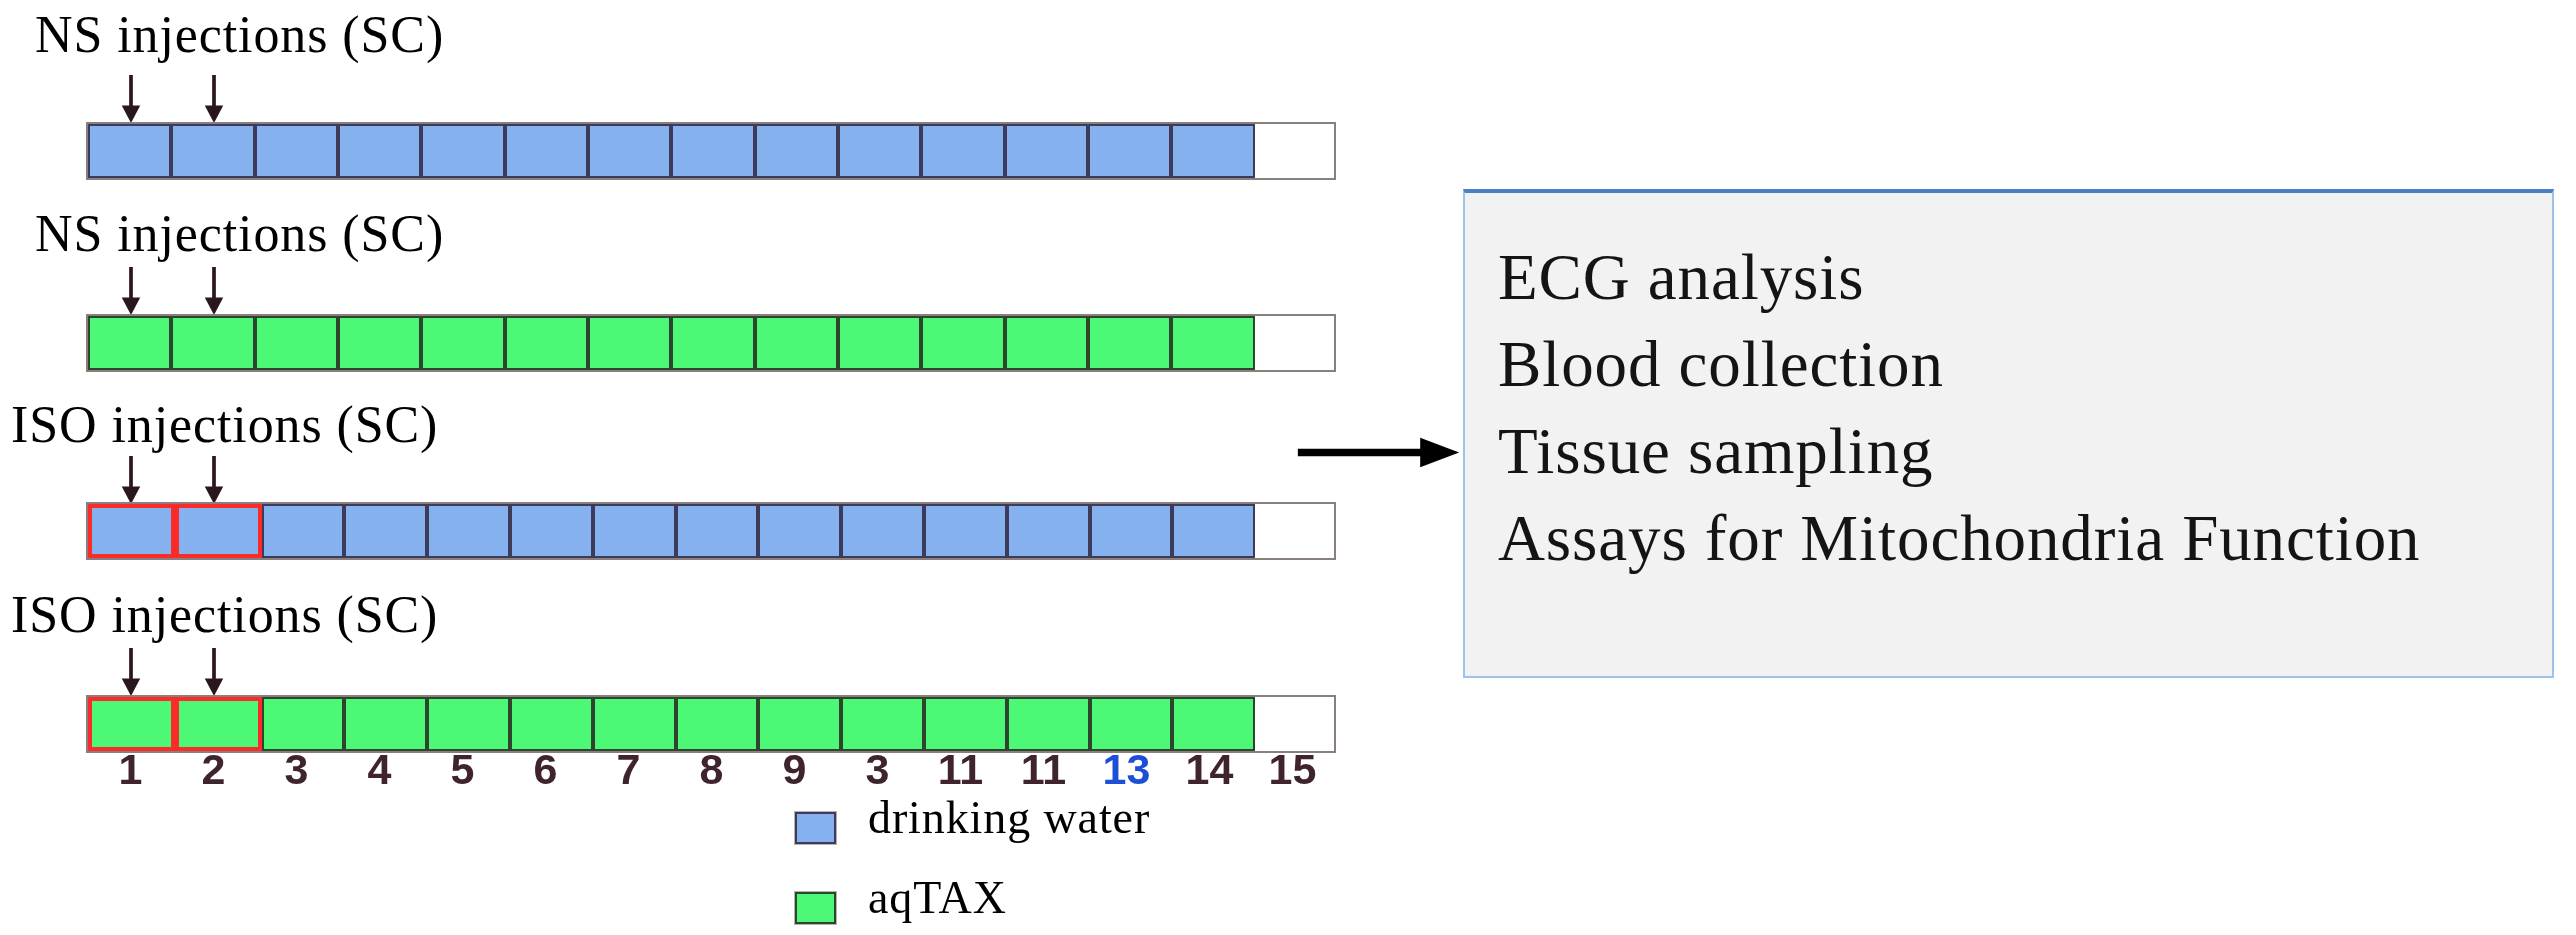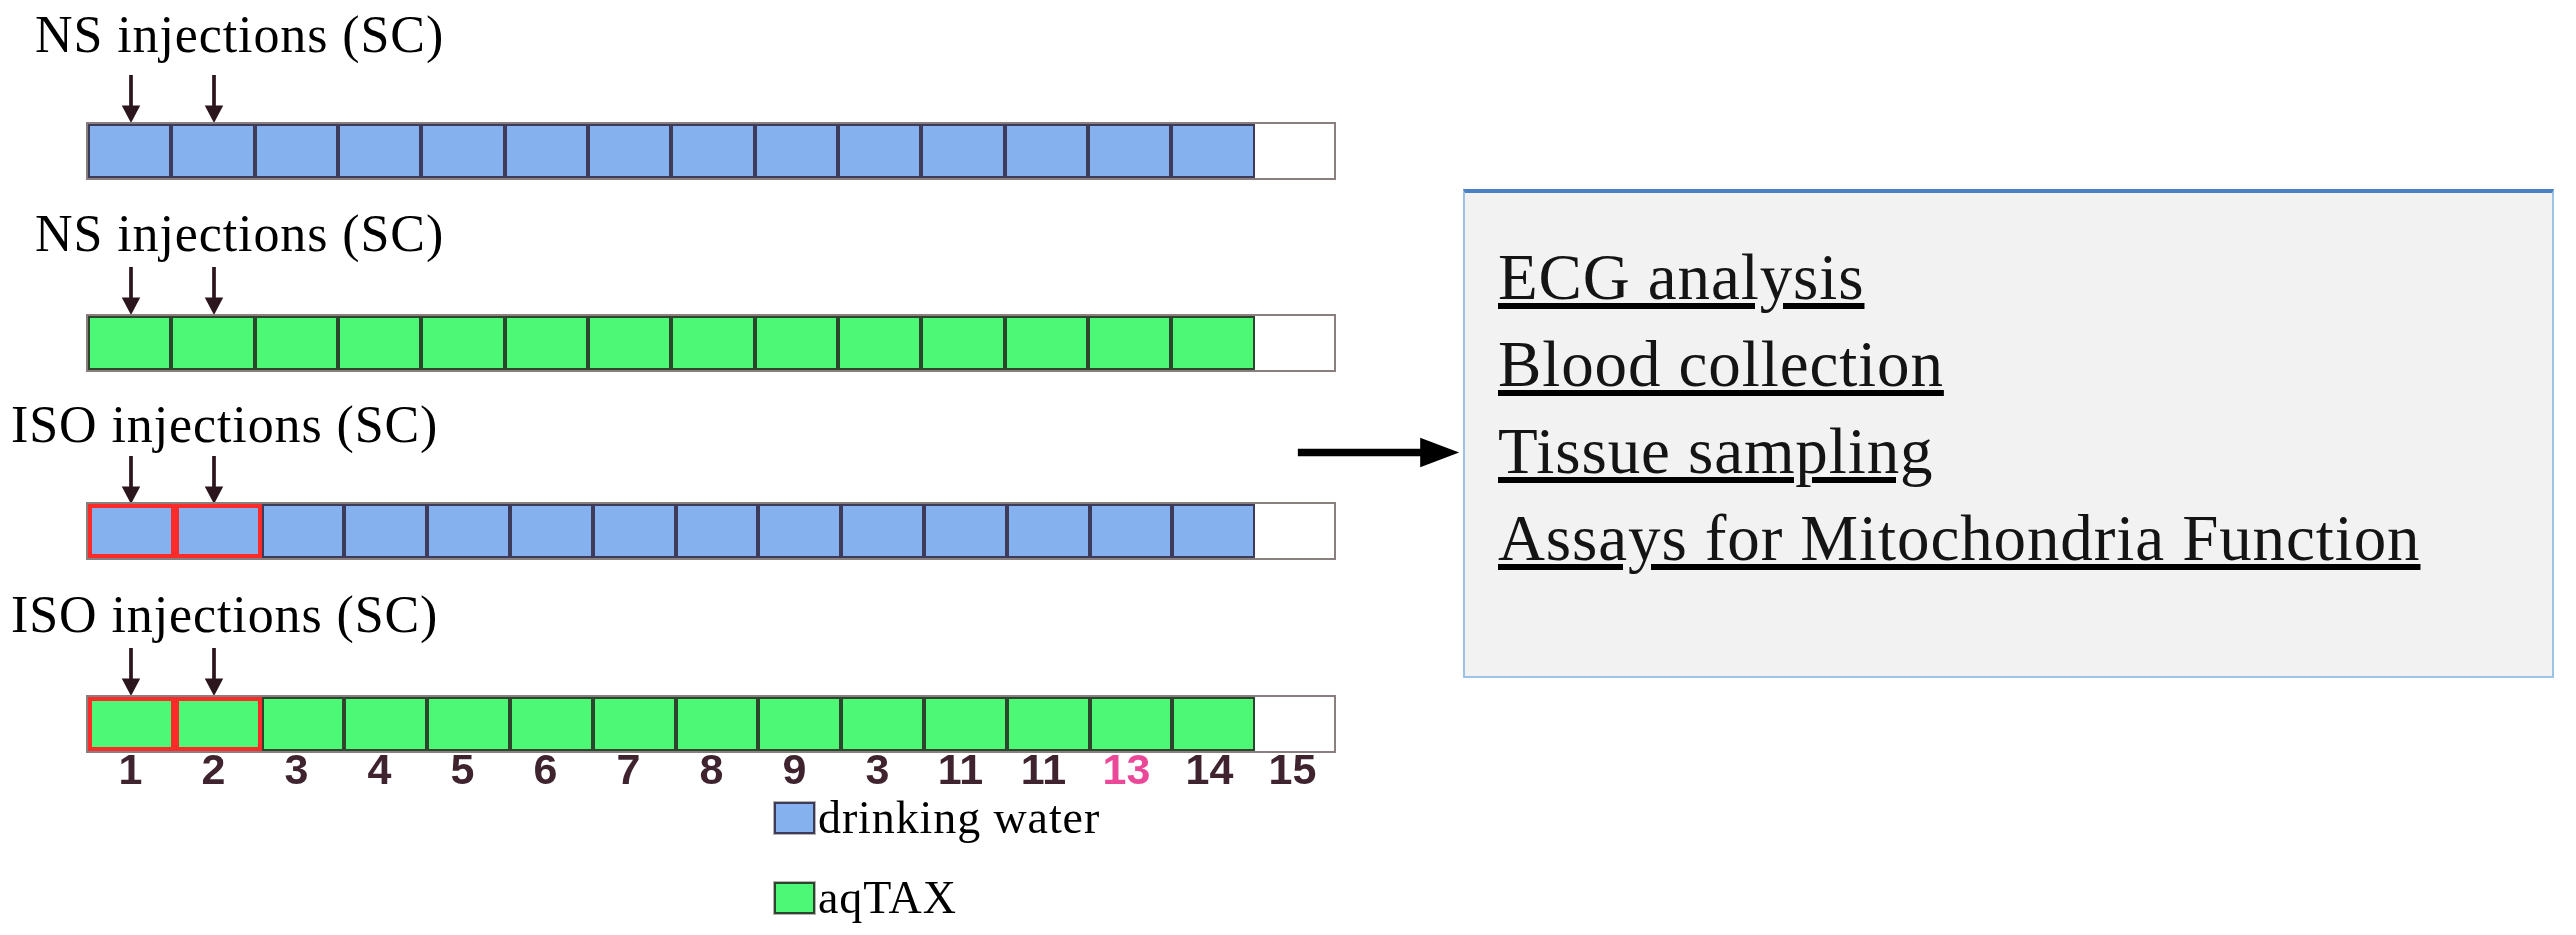--- a/index.html
+++ b/index.html
@@ -35,24 +35,24 @@
     top: 745px;
     height: 48px;
     font-family: "Liberation Sans", "DejaVu Sans", sans-serif;
     font-weight: bold;
     font-size: 43px;
     line-height: 48px;
     text-align: center;
   }
   .legend-row {
     position: absolute;
-    left: 774px;
+    left: 795px;
     display: flex;
-    align-items: center;
-    gap: 3px;
+    align-items: flex-end;
+    gap: 32px;
   }
   .legend-swatch {
     width: 41px; height: 32px;
     box-sizing: border-box;
     outline: 0.9px solid #b9b0b0;
   }
   .legend-label {
     font-size: 46px;
     color: #000000;
     white-space: nowrap;
@@ -63,21 +63,20 @@
     left: 1463px;
     top: 189px;
     width: 1091px;
     height: 489px;
     box-sizing: border-box;
   }
   .outcome-list {
     margin: 0;
     padding: 41px 18.6px 0 33px;
     list-style: none;
-    text-decoration: underline;
   }
   .outcome-list li {
     font-size: 65px;
     line-height: 87px;
     color: #141414;
     white-space: nowrap;
     letter-spacing: 0.9px;
   }
   .flow-arrow { position: absolute; left: 1296px; top: 433px; }
 </style>
@@ -197,21 +196,21 @@
       <div class="day-num" style="left: 255px; width: 83px; color: rgb(63, 36, 48);">3</div>
       <div class="day-num" style="left: 338px; width: 83px; color: rgb(63, 36, 48);">4</div>
       <div class="day-num" style="left: 421px; width: 83px; color: rgb(63, 36, 48);">5</div>
       <div class="day-num" style="left: 504px; width: 83px; color: rgb(63, 36, 48);">6</div>
       <div class="day-num" style="left: 587px; width: 83px; color: rgb(63, 36, 48);">7</div>
       <div class="day-num" style="left: 670px; width: 83px; color: rgb(63, 36, 48);">8</div>
       <div class="day-num" style="left: 753px; width: 83px; color: rgb(63, 36, 48);">9</div>
       <div class="day-num" style="left: 836px; width: 83px; color: rgb(63, 36, 48);">3</div>
       <div class="day-num" style="left: 919px; width: 83px; color: rgb(63, 36, 48);">11</div>
       <div class="day-num" style="left: 1002px; width: 83px; color: rgb(63, 36, 48);">11</div>
-      <div class="day-num" style="left: 1085px; width: 83px; color: #ec4899;">13</div>
+      <div class="day-num" style="left: 1085px; width: 83px; color: #1d4ed8;">13</div>
       <div class="day-num" style="left: 1168px; width: 83px; color: rgb(63, 36, 48); text-align: center;">14</div>
       <div class="day-num" style="left: 1251px; width: 83px; color: rgb(63, 36, 48);">15</div>
     </div>
   <div id="legend-layer">
       <div class="legend-row" style="top: 791px;">
         <div class="legend-swatch" style="background: rgb(133, 177, 239); border: 2.8px solid rgb(62, 58, 89);"></div>
         <div class="legend-label">drinking water</div>
       </div>
       <div class="legend-row" style="top: 871px;">
         <div class="legend-swatch" style="background: rgb(78, 248, 119); border: 2.8px solid rgb(44, 69, 44);"></div>

